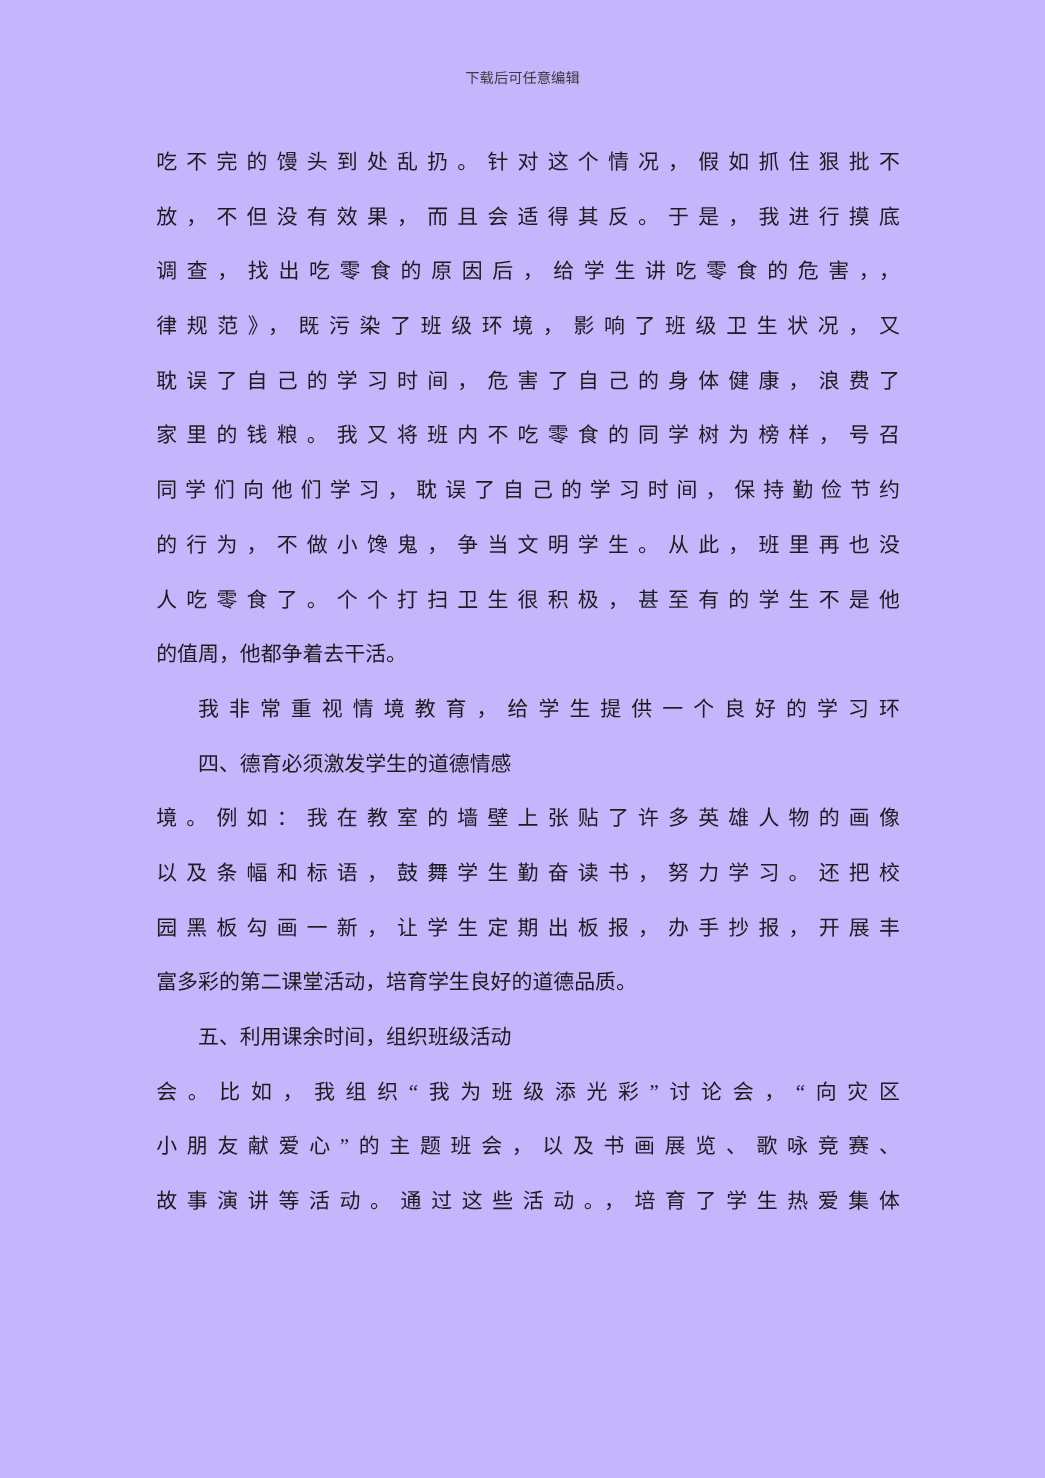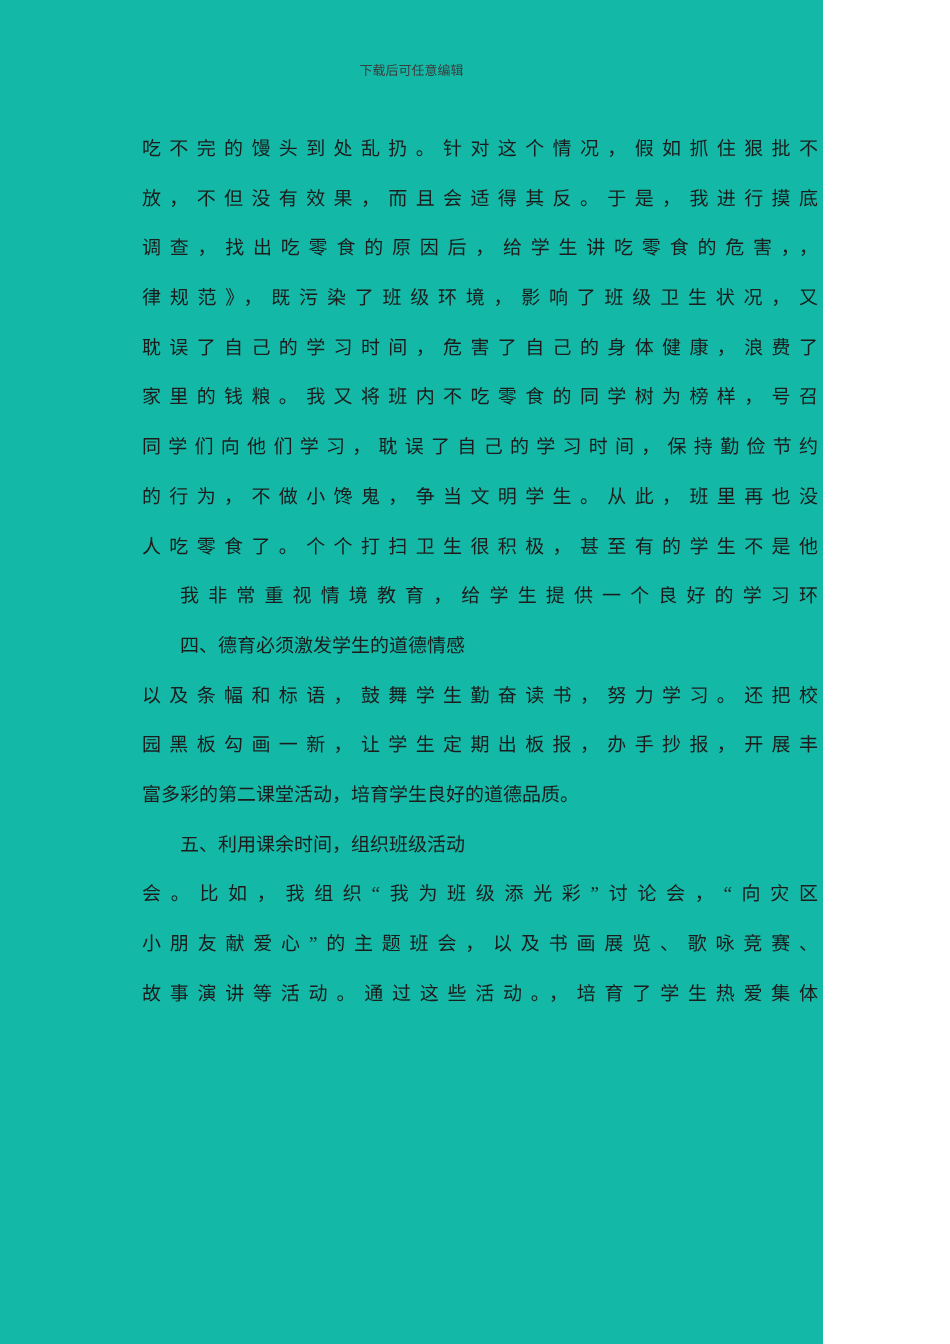--- a/index.html
+++ b/index.html
@@ -3,23 +3,23 @@
 <meta charset="utf-8">
 <title>Document</title>
 <style>
   html, body {
     margin: 0;
     padding: 0;
     background: #ffffff;
   }
   .page {
     position: relative;
-    width: 823px;
+    width: 950px;
     height: 1344px;
-    background: #14b8a6;
+    background: #c4b5fd;
     overflow: hidden;
     font-family: "Liberation Serif", "DejaVu Serif", serif;
   }
   .header-note {
     position: absolute;
     top: 62px;
     left: 0;
     width: 100%;
     text-align: center;
     font-size: 13px;
@@ -61,22 +61,24 @@
   <div class="text-block">
     <div class="line">吃不完的馒头到处乱扔。针对这个情况，假如抓住狠批不</div>
     <div class="line">放，不但没有效果，而且会适得其反。于是，我进行摸底</div>
     <div class="line">调查，找出吃零食的原因后，给学生讲吃零食的危害，，</div>
     <div class="line">律规范》，既污染了班级环境，影响了班级卫生状况，又</div>
     <div class="line">耽误了自己的学习时间，危害了自己的身体健康，浪费了</div>
     <div class="line">家里的钱粮。我又将班内不吃零食的同学树为榜样，号召</div>
     <div class="line">同学们向他们学习，耽误了自己的学习时间，保持勤俭节约</div>
     <div class="line">的行为，不做小馋鬼，争当文明学生。从此，班里再也没</div>
     <div class="line">人吃零食了。个个打扫卫生很积极，甚至有的学生不是他</div>
+    <div class="line left">的值周，他都争着去干活。</div>
     <div class="line indent">我非常重视情境教育，给学生提供一个良好的学习环</div>
     <div class="line left indent">四、德育必须激发学生的道德情感</div>
+    <div class="line">境。例如：我在教室的墙壁上张贴了许多英雄人物的画像</div>
     <div class="line">以及条幅和标语，鼓舞学生勤奋读书，努力学习。还把校</div>
     <div class="line">园黑板勾画一新，让学生定期出板报，办手抄报，开展丰</div>
     <div class="line left">富多彩的第二课堂活动，培育学生良好的道德品质。</div>
     <div class="line left indent">五、利用课余时间，组织班级活动</div>
     <div class="line">会。比如，我组织“我为班级添光彩”讨论会，“向灾区</div>
     <div class="line">小朋友献爱心”的主题班会，以及书画展览、歌咏竞赛、</div>
     <div class="line">故事演讲等活动。通过这些活动。，培育了学生热爱集体</div>
   </div>
 
 </div>

